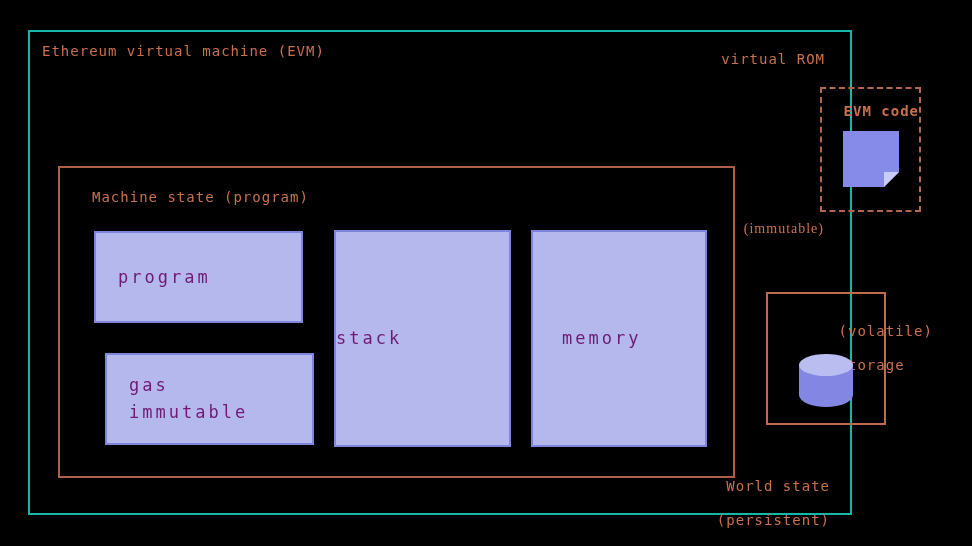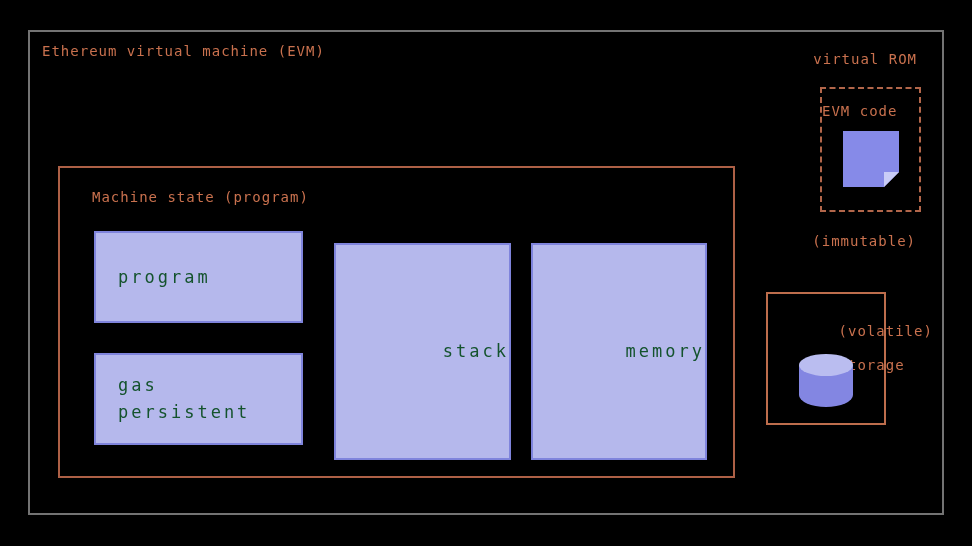--- a/index.html
+++ b/index.html
@@ -7,22 +7,22 @@
   body {
     background: #000000;
     position: relative;
     font-family: "DejaVu Sans Mono", "Liberation Mono", monospace;
     overflow: hidden;
   }
   .abs { position: absolute; }
 
   
   .evm-outer {
-    left: 28px; top: 30px; width: 916px; height: 485px;
-    border: 2px solid #737373;
+    left: 28px; top: 30px; width: 824px; height: 485px;
+    border: 2px solid #14b8a6;
   }
 
   
   .olabel {
     color: #c9714e;
     font-size: 14px;
     letter-spacing: 1px;
     line-height: 17px;
     white-space: pre;
   }
@@ -31,46 +31,46 @@
   
   .machine-state {
     left: 28px; top: 134px; width: 677px; height: 312px;
     border: 2px solid #ad6046;
   }
 
   
   .pbox {
     background: #b5b8ec;
     border: 2px solid #7f84dc;
-    color: #14532d;
+    color: #701a75;
     font-size: 17px;
     letter-spacing: 3px;
     line-height: 27px;
     display: flex;
     flex-direction: column;
     justify-content: center;
     white-space: pre;
   }
   .pbox.left-align { align-items: flex-start; padding-left: 22px; }
-  .pbox.center     { align-items: flex-end; margin-top: 13px; }
+  .pbox.center     { align-items: flex-start; }
 
   .box-pc     { left: 34px;  top: 63px;  width: 209px; height: 92px; }
-  .box-gas    { left: 34px;  top: 185px; width: 209px; height: 92px; justify-content: center; }
+  .box-gas    { left: 45px;  top: 185px; width: 209px; height: 92px; justify-content: center; }
   .box-stack  { left: 274px; top: 62px;  width: 177px; height: 217px; }
   .box-memory { left: 471px; top: 62px;  width: 176px; height: 217px; padding-left: 29px; }
 
   
   .virtual-rom-label { right: 25px; top: 19px; }
   .evm-code-box {
     left: 790px; top: 55px; width: 101px; height: 125px;
     border: 2px dashed #b2664a;
   }
-  .evm-code-label { left: 0; right: 0; top: 14px; text-align: left; }
+  .evm-code-label { left: 0; right: 0; top: 14px; text-align: right; font-weight: bold; }
   .sticky-note { left: 21px; top: 42px; }
-  .immutable-label { right: 26px; top: 201px; }
+  .immutable-label { right: 26px; top: 188px; font-family: Liberation Serif, serif; }
 
   .storage-box {
     left: 736px; top: 260px; width: 120px; height: 133px;
     border: 2px solid #bd6d4c;
   }
   .storage-label { left: 14px; top: 12px; }
   .cylinder { left: 29px; top: 58px; }
 
   .world-state-label { right: 20px; top: 429px; }
 </style>
@@ -83,21 +83,21 @@
 
   <div class="abs machine-state">
     <div class="abs olabel" style="left:32px; top:21px;">Machine state (program)</div>
 
     <div class="abs pbox left-align box-pc">
       <span>program</span>
     </div>
 
     <div class="abs pbox left-align box-gas">
       <span>gas</span>
-      <span>persistent</span>
+      <span>immutable</span>
     </div>
 
     <div class="abs pbox center box-stack">
       <span>stack</span>
     </div>
 
     <div class="abs pbox center box-memory">
       <span>memory</span>
     </div>
   </div>
@@ -118,14 +118,18 @@
     <div class="abs olabel storage-label">
       <span>(volatile)</span><br>
       <span>storage</span>
     </div>
     <svg class="abs cylinder" width="58" height="58" viewBox="0 0 58 58">
       <path d="M2 13 V43 A27 12 0 0 0 56 43 V13 Z" fill="#8386e2"></path>
       <ellipse cx="29" cy="13" rx="27" ry="11" fill="#babdf0"></ellipse>
     </svg>
   </div>
 
+  <div class="abs olabel right world-state-label">
+    <span>World state</span><br>
+    <span>(persistent)</span>
+  </div>
 
 </div>
 
 </body></html>

